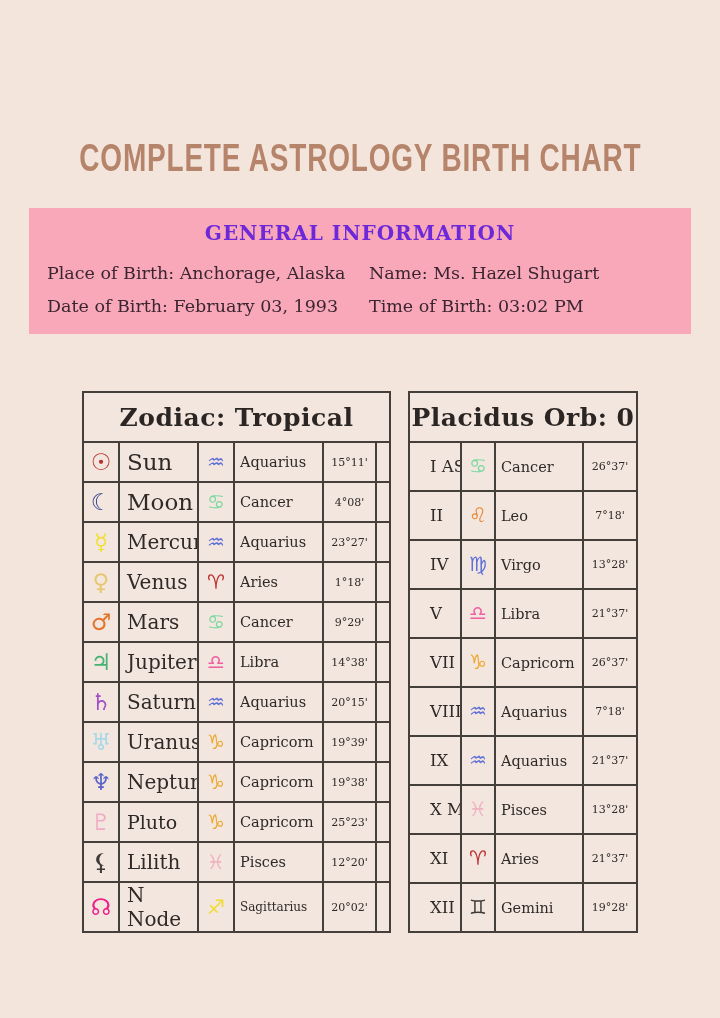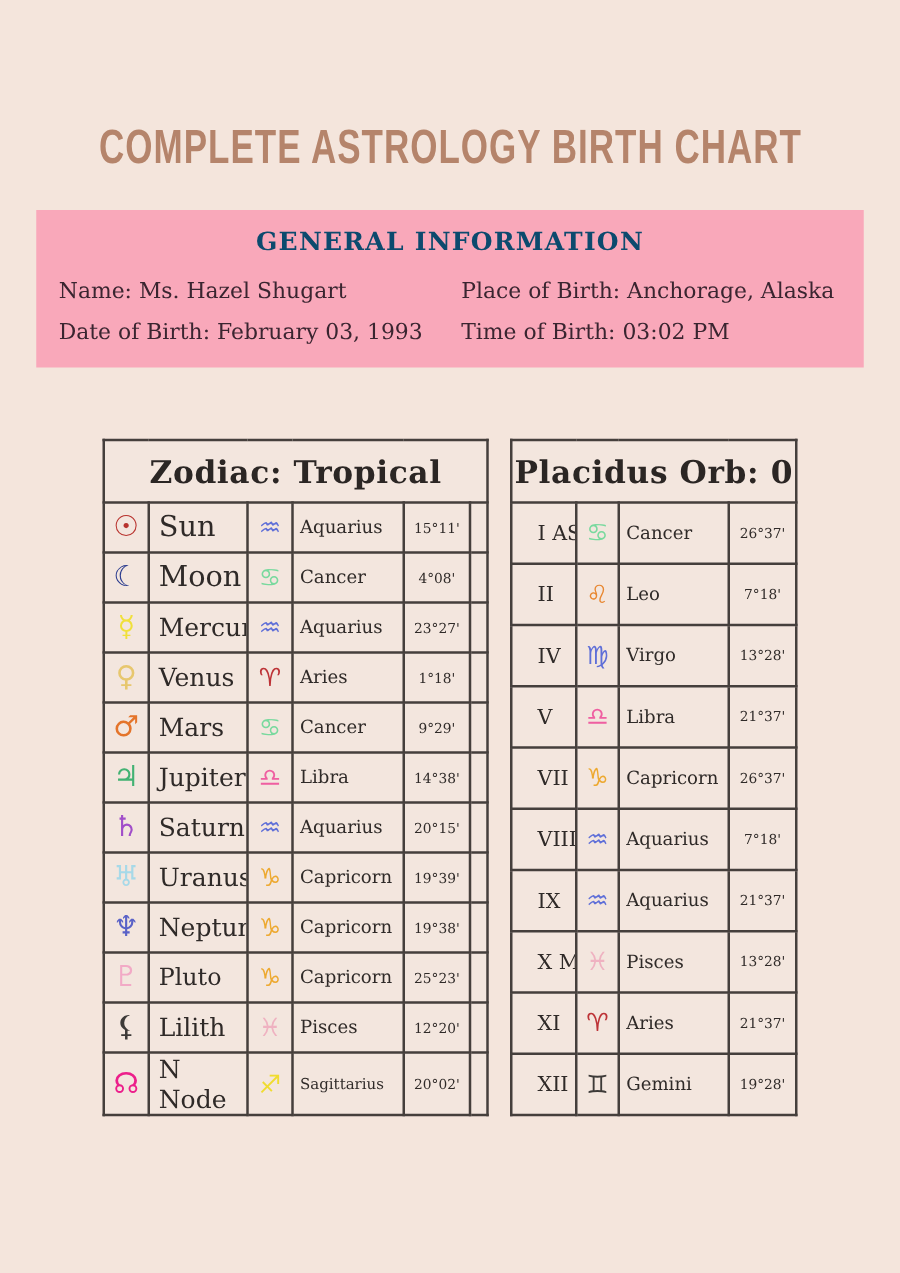--- a/index.html
+++ b/index.html
@@ -4,21 +4,21 @@
 <style>
   * { box-sizing: border-box; margin: 0; padding: 0; }
   html, body { width: 720px; }
   body {
     height: 1018px;
     background: #f4e5dc;
     font-family: "DejaVu Serif", serif;
     color: #2f2a28;
     overflow: hidden;
   }
-  .title-wrap { text-align: center; padding-top: 98px; }
+  .title-wrap { text-align: center; padding-top: 98px; margin-top: 40px; }
   .title {
     display: inline-block;
     font-family: "Liberation Sans", sans-serif;
     font-weight: 900;
     font-size: 35px;
     letter-spacing: 1px;
     color: #b5846b;
     transform: scaleX(0.80) scaleY(1.1);
     transform-origin: center;
     white-space: nowrap;
@@ -28,21 +28,21 @@
     height: 126px;
     margin: 30px auto 0 auto;
     background: #f9a8ba;
     padding-top: 13px;
   }
   .info-heading {
     text-align: center;
     font-size: 20px;
     font-weight: 700;
     letter-spacing: 1px;
-    color: #0c4a6e;
+    color: #6d28d9;
   }
   .info-grid {
     display: grid;
     grid-template-columns: 322px 1fr;
     padding: 18px 0 0 18px;
     row-gap: 13px;
     font-size: 17.5px;
     font-weight: 500;
     color: #3a2530;
   }
@@ -86,22 +86,22 @@
 </head>
 <body>
 
 <div class="title-wrap">
   <span class="title">COMPLETE ASTROLOGY BIRTH CHART</span>
 </div>
 
 <div class="info-box">
   <div class="info-heading">GENERAL INFORMATION</div>
   <div class="info-grid">
+    <div>Place of Birth: Anchorage, Alaska</div>
     <div>Name: Ms. Hazel Shugart</div>
-    <div>Place of Birth: Anchorage, Alaska</div>
     <div>Date of Birth: February 03, 1993</div>
     <div>Time of Birth: 03:02 PM</div>
   </div>
 </div>
 
 <div class="tables">
 
   <table class="zodiac-table">
     <colgroup>
       <col style="width:36px">

